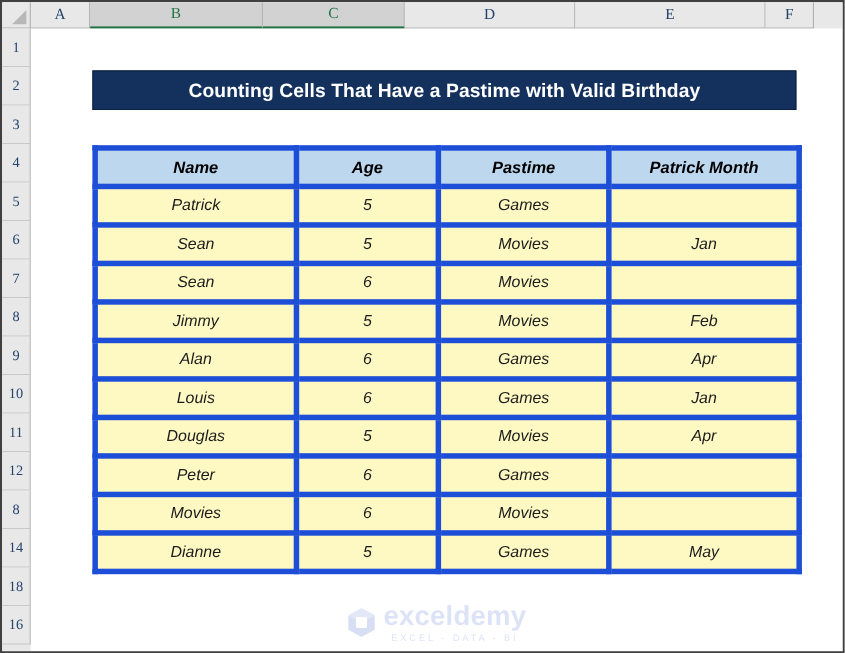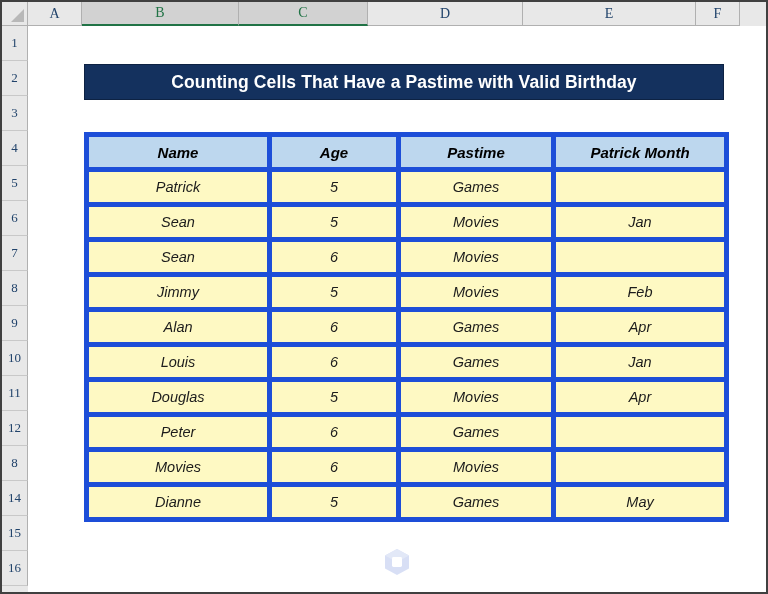--- a/index.html
+++ b/index.html
@@ -217,21 +217,21 @@
         <div class="row-head">5</div>
         <div class="row-head">6</div>
         <div class="row-head">7</div>
         <div class="row-head">8</div>
         <div class="row-head">9</div>
         <div class="row-head">10</div>
         <div class="row-head">11</div>
         <div class="row-head">12</div>
         <div class="row-head">8</div>
         <div class="row-head">14</div>
-        <div class="row-head">15</div>
+        <div class="row-head">18</div>
         <div class="row-head">16</div>
       </div>
   </div>
 
   <div class="sheet-area">
 
     <div class="title-banner">
       <span class="title-banner-text">Counting Cells That Have a Pastime with Valid Birthday</span>
     </div>
 
@@ -313,16 +313,20 @@
           </tr>
         </tbody>
     </table>
 
     <div class="watermark">
       <svg class="wm-logo" viewBox="0 0 26 28">
         <polygon points="13,1 25,7.5 25,20.5 13,27 1,20.5 1,7.5" fill="#b9c6ee"></polygon>
         <polygon points="13,1 25,7.5 13,14 1,7.5" fill="#ccd6f2"></polygon>
         <rect x="8" y="9" width="10" height="10" rx="1.4" fill="#ffffff"></rect>
       </svg>
+      <span class="wm-textblock">
+        <span class="wm-title">exceldemy</span>
+        <span class="wm-sub">EXCEL - DATA - BI</span>
+      </span>
     </div>
 
   </div>
 </div>
 
 </body></html>

